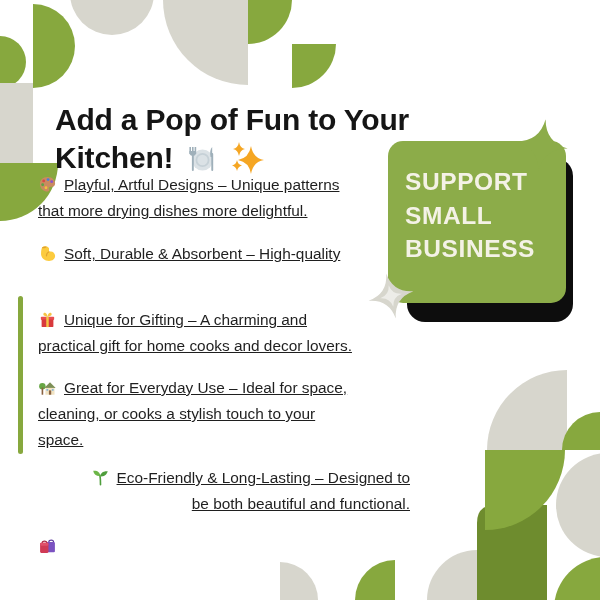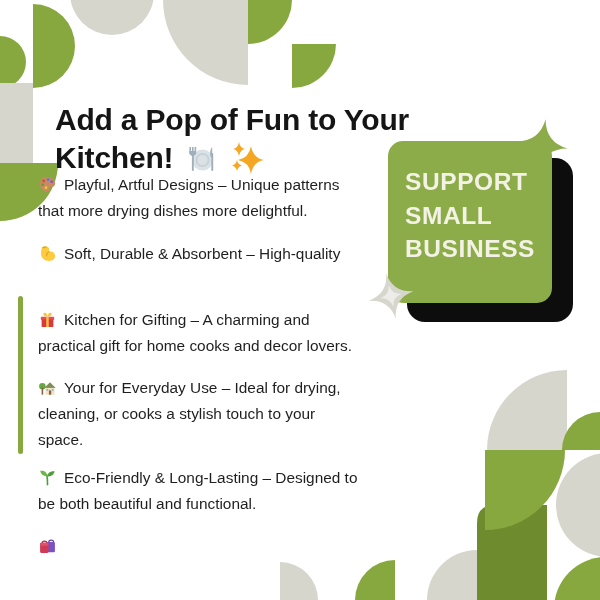--- a/index.html
+++ b/index.html
@@ -9,27 +9,27 @@
     margin:0 auto;
   }
   .decor{position:absolute;left:0;top:0;width:600px;height:600px;}
   .title{
     position:absolute;left:38px;top:84px;margin:17px;
     font-size:30px;line-height:38px;font-weight:700;color:#151515;letter-spacing:-0.2px;
     white-space:nowrap;
   }
   .title-emoji{vertical-align:-6px;margin-left:4px;}
   .para{position:absolute;left:38px;width:372px;font-size:15.4px;line-height:26px;color:#1f1f1f;}
-  .line{white-space:nowrap;}
+  .line{white-space:nowrap;text-decoration:underline;}
   .emj{display:inline-block;vertical-align:-4px;margin-right:7px;}
-  .p1{top:172px;} .p2{top:241px;} .p3{top:307px;} .p4{top:375px;} .p5{top:465px;} .p6{top:533px;}
+  .p1{top:172px;} .p2{top:241px;} .p3{top:307px;} .p4{top:375px;} .p5{top:465px;text-align:right;} .p6{top:533px;}
   .vbar{position:absolute;left:18px;top:296px;width:5px;height:158px;border-radius:3px;background:#87a83e;}
   .badge-shadow{position:absolute;left:407px;top:158px;width:166px;height:164px;border-radius:18px;background:#0d0d0d;}
   .badge-face{
-    position:absolute;left:388px;top:141px;width:164px;height:162px;border-radius:15px;background:#8cac49;
+    position:absolute;left:388px;top:141px;width:178px;height:162px;border-radius:15px;background:#8cac49;
     box-sizing:border-box;padding:24px 0 0 17px;
   }
   .badge-line{
     font-weight:800;font-size:24.5px;line-height:33.5px;letter-spacing:0.6px;
     color:#f4f2e6;white-space:nowrap;
   }
   .spark{position:absolute;}
   .spark-green{left:516px;top:119px;transform:rotate(8deg);}
   .spark-gray{left:368px;top:273px;transform:rotate(-12deg);}
 </style>
@@ -116,34 +116,34 @@
     </svg><span class="line">Soft, Durable &amp; Absorbent – High-quality</span><br>
   </div>
 
   <div class="para p3">
     <svg class="emj" width="19" height="19" viewBox="0 0 20 20">
       <rect x="3" y="7" width="14" height="3.6" rx="0.8" fill="#e84d4f"></rect>
       <rect x="3.8" y="10" width="12.4" height="8" rx="1" fill="#d8393c"></rect>
       <rect x="8.7" y="7" width="2.6" height="11" fill="#f6c445"></rect>
       <path d="M10,6.8 C7.2,6.8 5.6,5.9 5.6,4.5 C5.6,3.2 6.8,2.6 7.9,3.1 C9,3.7 9.7,5 10,6.8 Z" fill="#f6c445"></path>
       <path d="M10,6.8 C12.8,6.8 14.4,5.9 14.4,4.5 C14.4,3.2 13.2,2.6 12.1,3.1 C11,3.7 10.3,5 10,6.8 Z" fill="#f6c445"></path>
-    </svg><span class="line">Kitchen for Gifting – A charming and</span><br>
+    </svg><span class="line">Unique for Gifting – A charming and</span><br>
     <span class="line">practical gift for home cooks and decor lovers.</span>
   </div>
 
   <div class="para p4">
     <svg class="emj" width="19" height="19" viewBox="0 0 20 20">
       <circle cx="4.6" cy="8.6" r="3.4" fill="#67a644"></circle>
       <rect x="3.8" y="10" width="1.7" height="7.6" fill="#8a6240"></rect>
       <path d="M6.6,10.4 L12.6,4.6 L18.6,10.4 Z" fill="#7d8f57"></path>
       <rect x="7.8" y="10.4" width="9.6" height="7.2" fill="#f1e3c3"></rect>
       <rect x="11.5" y="13" width="2.4" height="4.6" fill="#8a6240"></rect>
       <rect x="8.9" y="11.6" width="1.8" height="1.8" fill="#7fb2d8"></rect>
       <rect x="14.6" y="11.6" width="1.8" height="1.8" fill="#7fb2d8"></rect>
-    </svg><span class="line">Your for Everyday Use – Ideal for drying,</span><br>
+    </svg><span class="line">Great for Everyday Use – Ideal for space,</span><br>
     <span class="line">cleaning, or cooks a stylish touch to your</span><br>
     <span class="line">space.</span>
   </div>
 
   <div class="para p5">
     <svg class="emj" width="19" height="19" viewBox="0 0 20 20">
       <path d="M10,17.5 C10,12.5 9.8,9.5 9.2,7.5" stroke="#4f9e3c" stroke-width="1.7" fill="none" stroke-linecap="round"></path>
       <path d="M9.4,8.2 C4.4,9.2 2.8,5.4 2.4,3 C7,2.6 9.6,4.8 9.4,8.2 Z" fill="#6cb647"></path>
       <path d="M9.8,8.8 C14.8,9.4 17,5.8 17.6,3.4 C12.6,3 10,5.4 9.8,8.8 Z" fill="#4f9e3c"></path>
     </svg><span class="line">Eco-Friendly &amp; Long-Lasting – Designed to</span><br>

